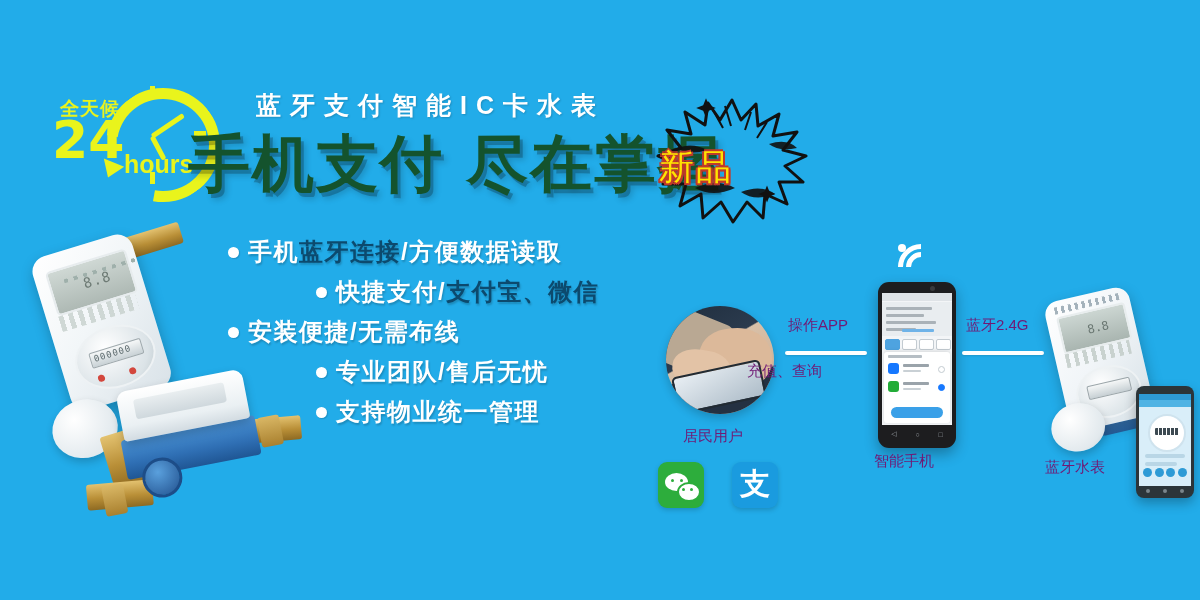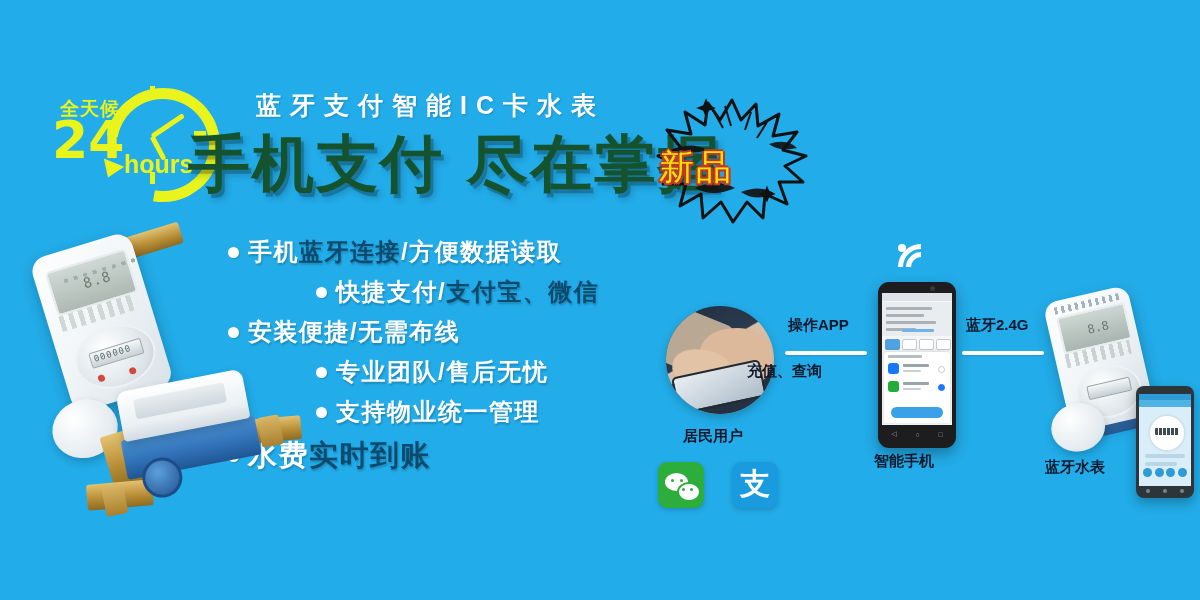--- a/index.html
+++ b/index.html
@@ -160,21 +160,21 @@
   .up-hand{position:absolute;left:34px;top:22px;width:72px;height:62px;background:#dcb99a;border-radius:40% 50% 45% 35%;transform:rotate(-8deg);}
   .up-hand2{position:absolute;left:6px;top:44px;width:58px;height:40px;background:#e3c3a6;border-radius:45% 40% 35% 50%;transform:rotate(10deg);}
   .up-dev{position:absolute;left:8px;top:62px;width:86px;height:34px;background:linear-gradient(160deg,#e8eef3,#aebdc9);
     border-radius:5px;transform:rotate(-12deg);border:2px solid #222b33;}
   .up-dark{position:absolute;left:-10px;top:70px;width:130px;height:50px;background:#243142;transform:rotate(-10deg);}
 
   
   .connector{position:absolute;height:4px;background:#ffffff;border-radius:2px;box-shadow:0 1px 2px rgba(0,0,0,.12);}
   .conn1{left:785px;top:351px;width:82px;}
   .conn2{left:962px;top:351px;width:82px;}
-  .lbl{position:absolute;font-size:15px;font-weight:bold;color:#0f172a;white-space:nowrap;}
+  .lbl{position:absolute;font-size:15px;font-weight:normal;color:#701a75;white-space:nowrap;}
   .lbl-app{left:788px;top:316px;}
   .lbl-recharge{left:747px;top:362px;}
   .lbl-bt{left:966px;top:316px;}
   .lbl-user{left:683px;top:427px;}
   .lbl-sp{left:874px;top:452px;}
   .lbl-meter{left:1045px;top:458px;}
 
   
   .payicons{position:absolute;left:658px;top:462px;width:140px;height:50px;}
   .payicon{position:absolute;top:0;width:46px;height:46px;border-radius:9px;box-shadow:0 2px 5px rgba(0,0,0,.18);}
@@ -271,24 +271,20 @@
       <span class="btext">安装便捷/无需布线</span>
     </div>
     <div class="brow indent">
       <span class="dot"></span>
       <span class="btext">专业团队/售后无忧</span>
     </div>
     <div class="brow indent">
       <span class="dot"></span>
       <span class="btext">支持物业统一管理</span>
     </div>
-    <div class="brow big">
-      <span class="dot"></span>
-      <span class="btext"><span>水费</span><span class="hl">实时到账</span></span>
-    </div>
   </div>
 
   <div class="meterA">
     <div class="mA-pipe1 brass"></div>
     <div class="mA-body">
       <div class="mA-lcd">
         <div class="mA-dots"></div>
         <div class="mA-lcd-digits">8.8</div>
       </div>
       <div class="mA-keys"></div>

